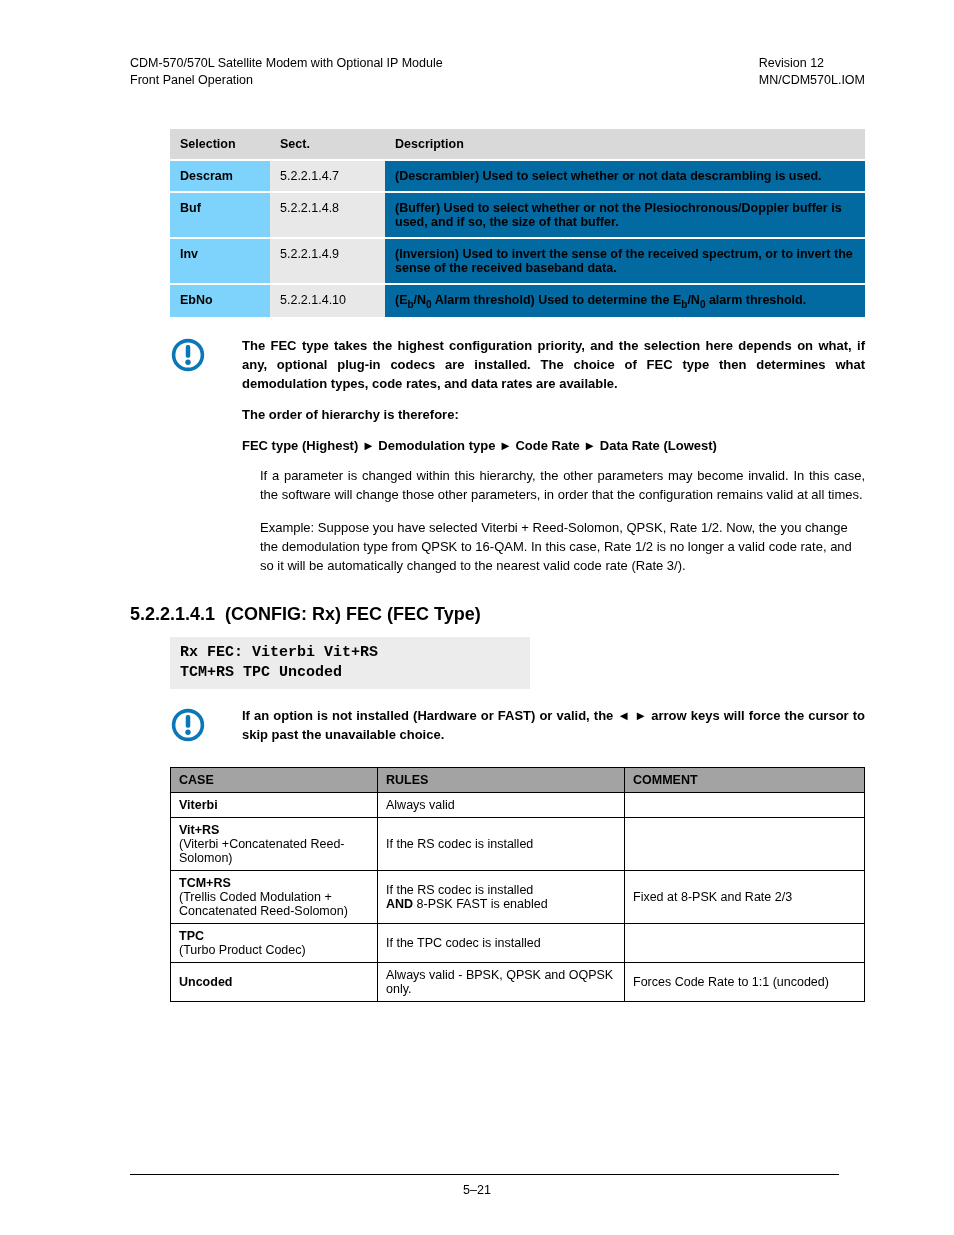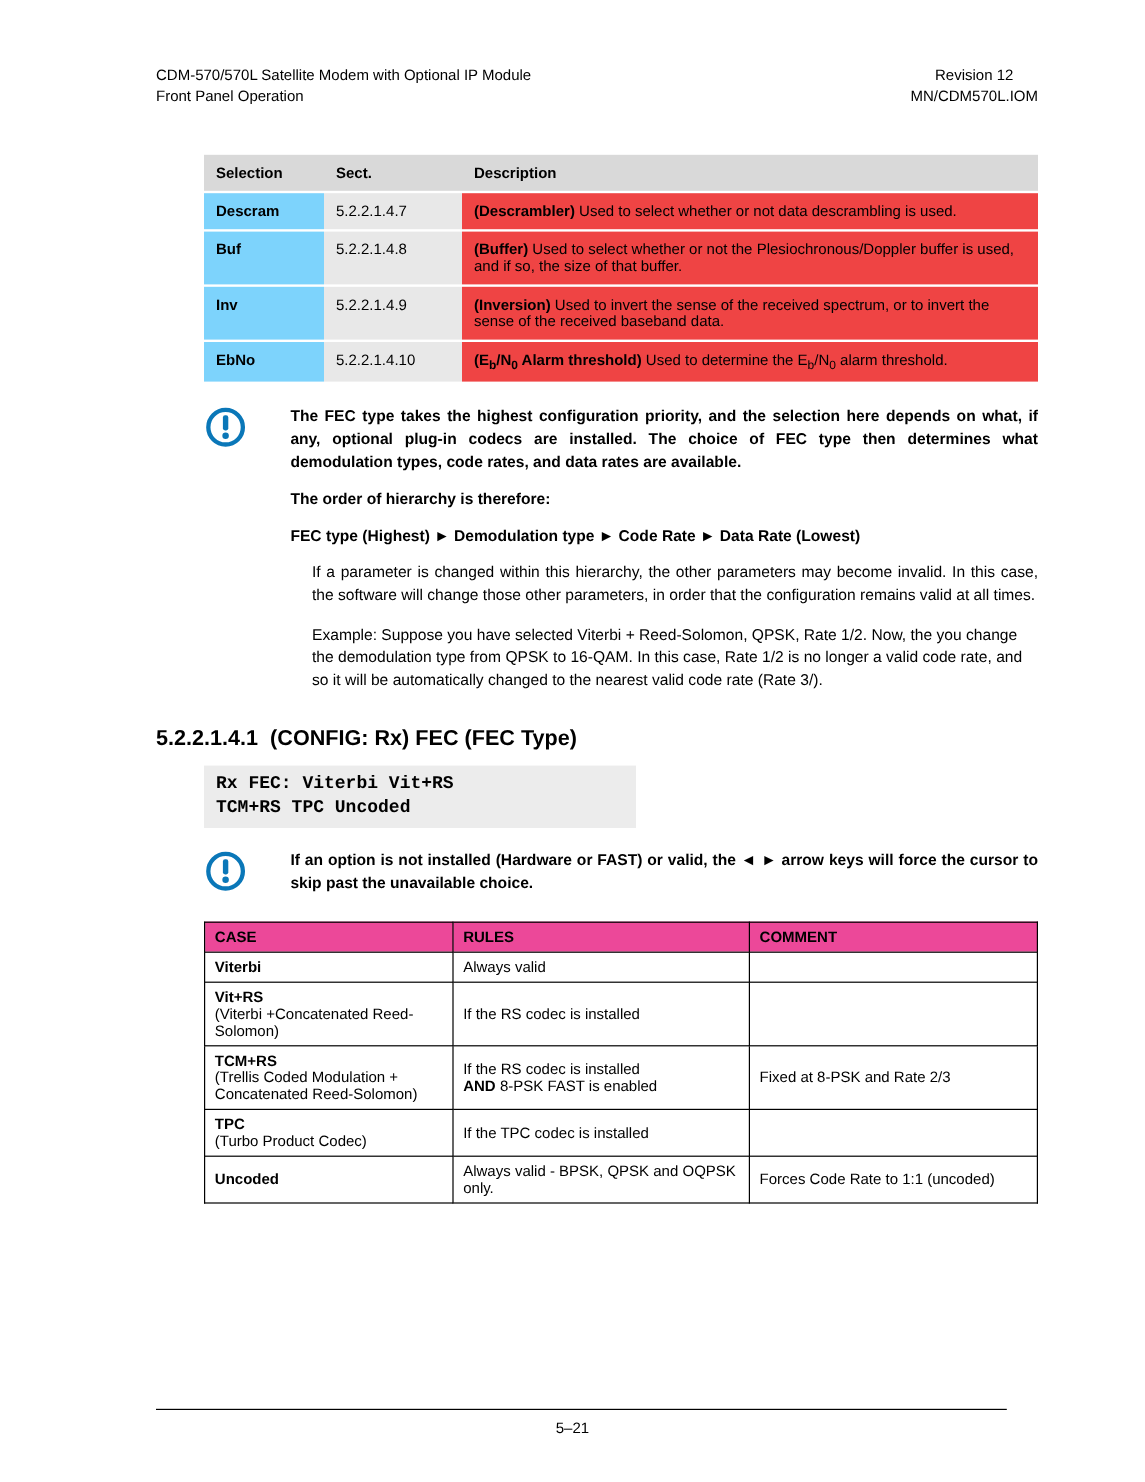--- a/index.html
+++ b/index.html
@@ -17,37 +17,37 @@
     padding: 55px 89px 40px 130px;
     position: relative;
   }
   .header {
     display: flex;
     justify-content: space-between;
     font-size: 12.5px;
     line-height: 1.35;
     margin-bottom: 40px;
   }
-  .header .right { text-align: center; }
+  .header .right { text-align: left; }
   table {
     border-collapse: collapse;
     width: 100%;
     font-size: 12.5px;
   }
   .tbl1 { margin-left: 40px; width: calc(100% - 40px); }
   .tbl1 th, .tbl1 td {
     text-align: left;
     padding: 8px 10px;
     vertical-align: top;
     border-bottom: 2px solid #fff;
   }
   .tbl1 th { background: #d9d9d9; font-weight: bold; }
   .tbl1 td.sel { background: #7dd3fc; font-weight: bold; width: 80px; }
   .tbl1 td.sect { background: #e8e8e8; width: 95px; }
-  .tbl1 td.desc { background: #ef4444; }
+  .tbl1 td.desc { background: #0369a1; font-weight: bold; }
   .note-block {
     display: flex;
     margin-top: 18px;
     align-items: flex-start;
   }
   .note-icon {
     width: 72px;
     flex: 0 0 72px;
     padding-left: 40px;
   }
@@ -90,21 +90,21 @@
     border: 1.5px solid #000;
     margin-top: 10px;
   }
   .tbl2 th, .tbl2 td {
     border: 1px solid #000;
     padding: 5px 8px;
     text-align: left;
     vertical-align: middle;
     font-size: 12.5px;
   }
-  .tbl2 th { background: #ec4899; font-weight: bold; }
+  .tbl2 th { background: #a3a3a3; font-weight: bold; }
   .tbl2 .case-main { font-weight: bold; }
   .tbl2 .case-sub { font-weight: normal; display:block; }
   .footer {
     position: absolute;
     bottom: 38px;
     left: 0;
     width: 100%;
     text-align: center;
     font-size: 12.5px;
   }

